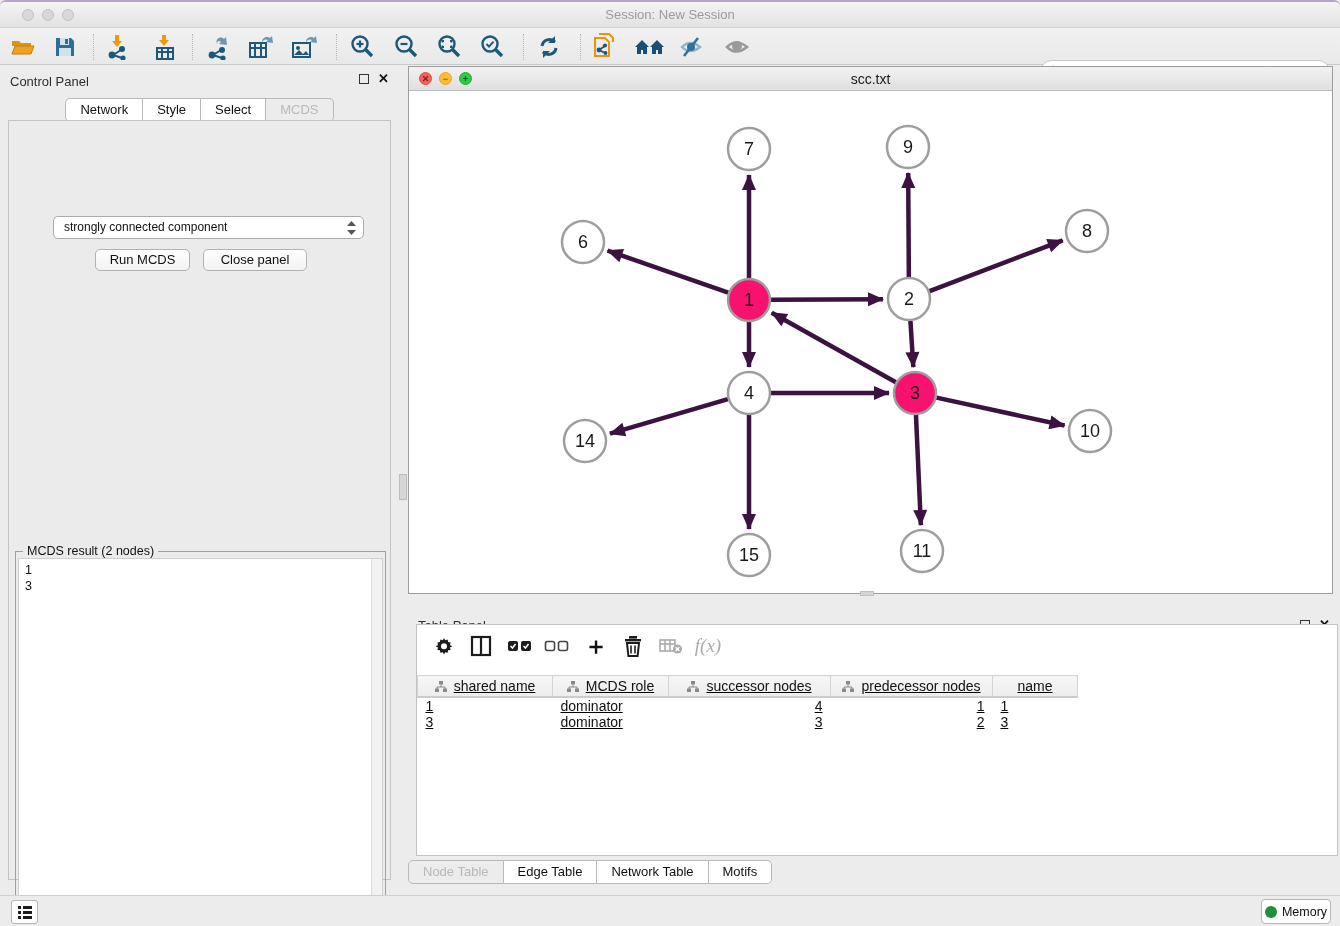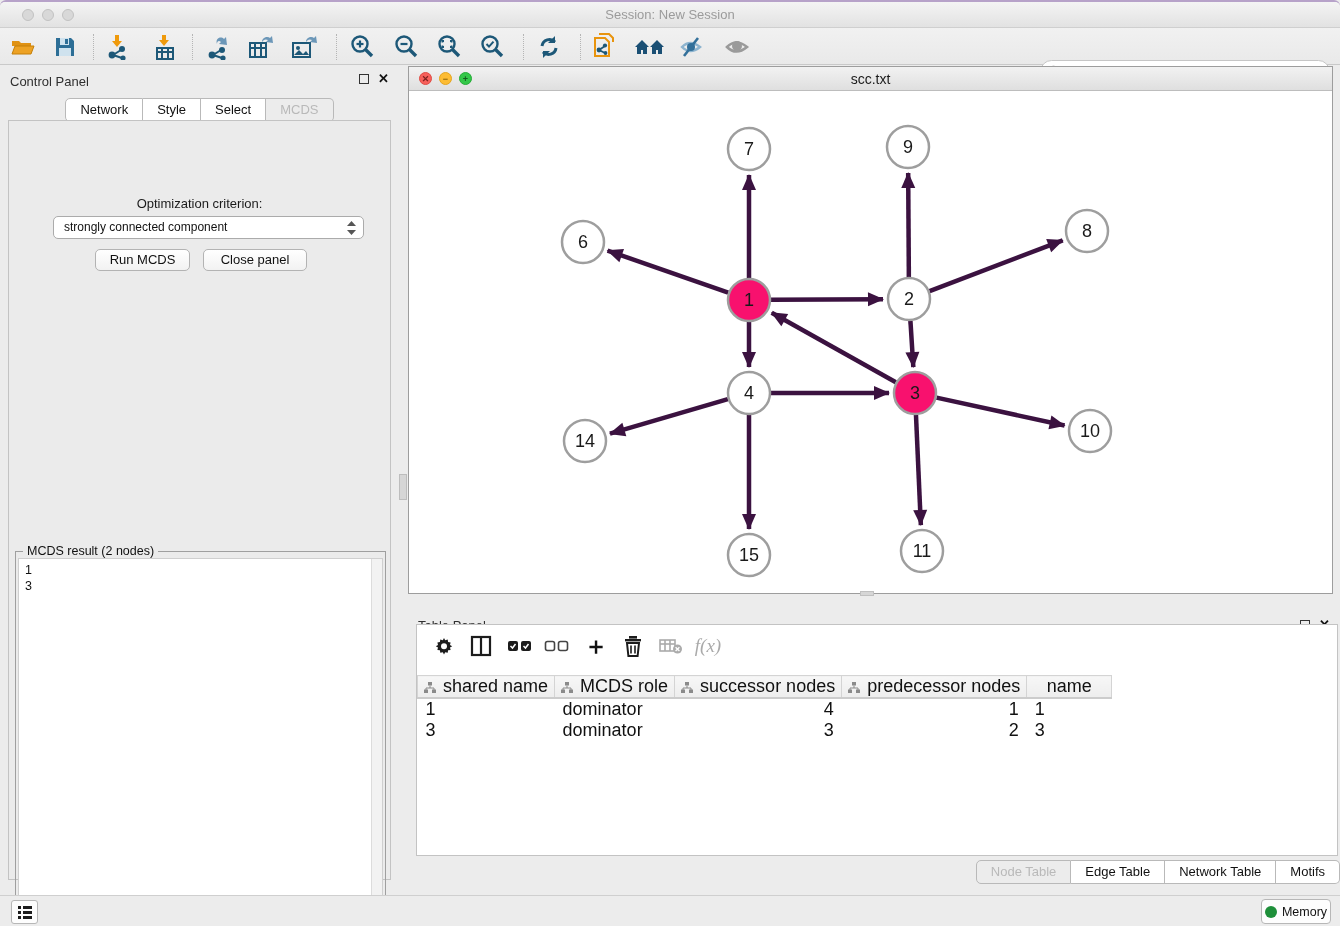--- a/index.html
+++ b/index.html
@@ -84,28 +84,28 @@
   
   .tpanel { position:absolute; left:408px; top:595px; width:932px; height:295px; }
   .tp-header { position:absolute; left:8px; top:20px; width:916px; height:20px; }
   .tp-body { position:absolute; left:8px; top:27px; width:922px; height:232px;
              background:#fff; border:1px solid #c3c3c3; }
   .tp-toolbar { position:absolute; left:0; top:0; width:100%; height:42px; background:#fff; }
   .tp-icon { position:absolute; top:7px; width:30px; height:28px; display:flex;
              align-items:center; justify-content:center; }
   .fx { font-family:Liberation Serif, serif; font-style:italic; font-size:19px; color:#aaa; }
 
-  table.nodetable { position:absolute; left:0; top:50px; border-collapse:collapse; font-size:18px; }
+  table.nodetable { position:absolute; left:0; top:50px; border-collapse:collapse; font-size:14px;text-decoration:underline; }
   table.nodetable th { background:linear-gradient(#f7f7f7,#ededed); border:1px solid #d4d4d4;
                        border-bottom:2px solid #cccccc; font-weight:normal; color:#111;
                        height:21px; padding:0 6px; white-space:nowrap; }
   table.nodetable td { height:16px; padding:0 8px; color:#111; white-space:nowrap; }
   .tree-ic { display:inline-block; vertical-align:-1px; margin-right:7px; }
 
-  .tp-tabs { position:absolute; left:0; top:263px; width:100%; display:flex; justify-content:flex-end; }
+  .tp-tabs { position:absolute; left:0; top:263px; width:100%; display:flex; justify-content:flex-start; }
 
   
   .statusbar { position:absolute; left:0; top:893px; width:1340px; height:33px;
                background:#ececec; border-top:1px solid #cfcfcf; }
   .list-btn { position:absolute; left:11px; top:4px; width:27px; height:24px; background:#fdfdfd;
               border:1px solid #b7b7b7; border-radius:3px; display:flex; align-items:center; justify-content:center; }
   .mem-btn { position:absolute; right:9px; top:3px; width:70px; height:25px; background:#fdfdfd;
              border:1px solid #b7b7b7; border-radius:4px; display:flex; align-items:center;
              justify-content:center; gap:5px; font-size:12.5px; color:#111; }
   .mem-dot { width:12px; height:12px; border-radius:50%; background:#1e8f3a; }
@@ -292,21 +292,20 @@
     <div class="cp-tabs">
         <div class="tabseg" id="cp-tabs">
           <span class="tab">Network</span>
           <span class="tab">Style</span>
           <span class="tab">Select</span>
           <span class="tab sel">MCDS</span>
         </div>
       </div>
 
     <div class="cp-body">
-      <div class="opt-label">Optimization criterion:</div>
 
       <div class="dropdown">
         <span>strongly connected component</span>
         <span class="dd-stepper">
           <svg width="11" height="16">
               <path d="M5.5 1 L10 6 H1 z" fill="#555"></path>
               <path d="M5.5 15 L1 10 H10 z" fill="#555"></path>
             </svg>
         </span>
       </div>

